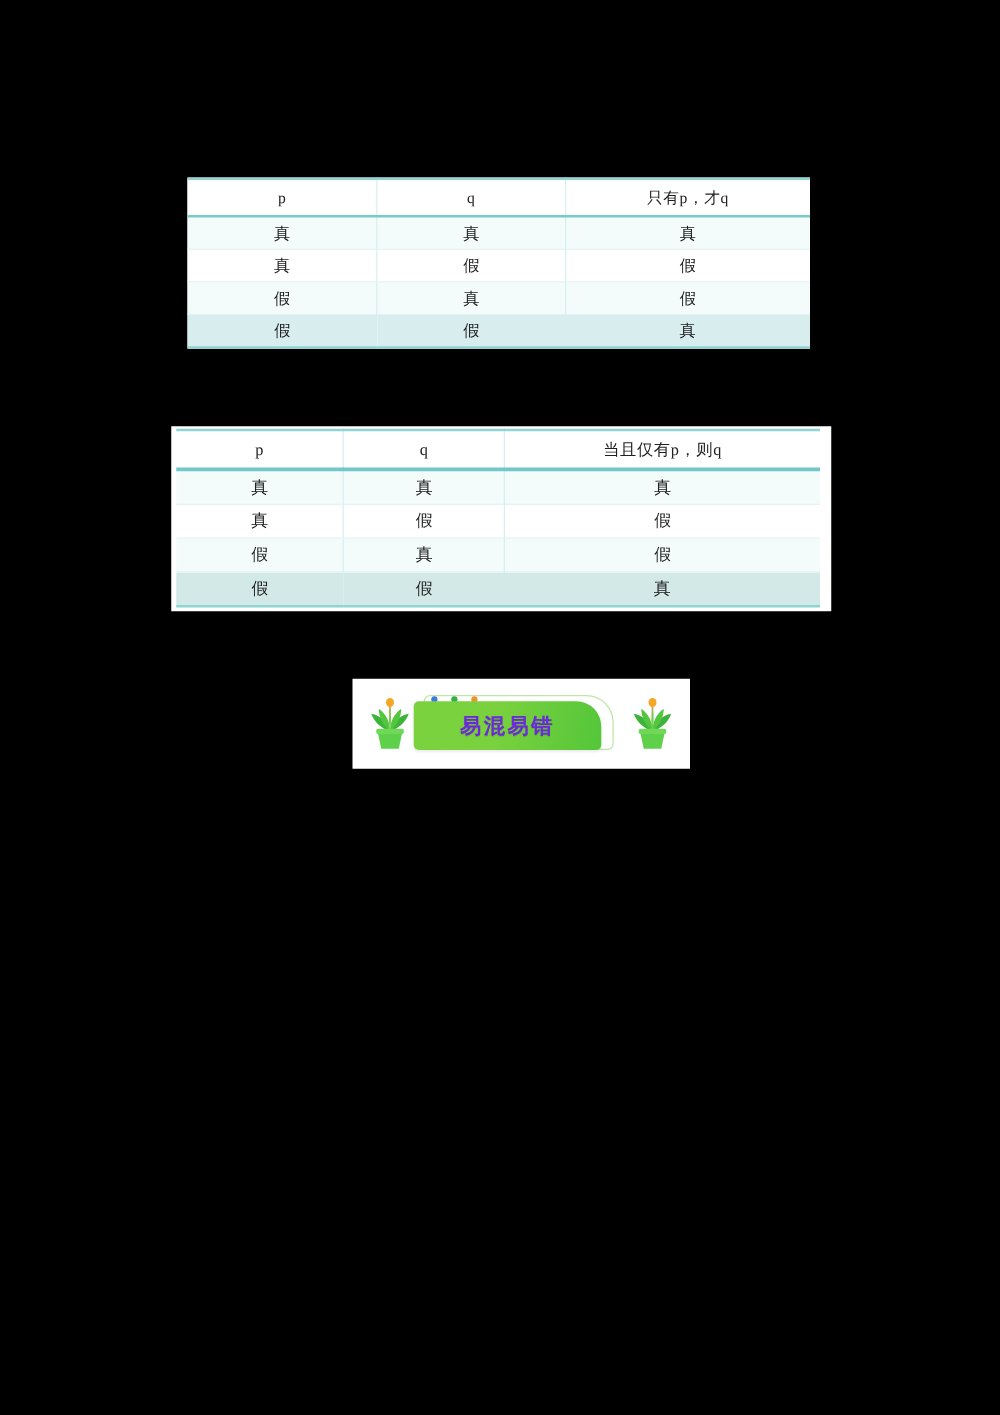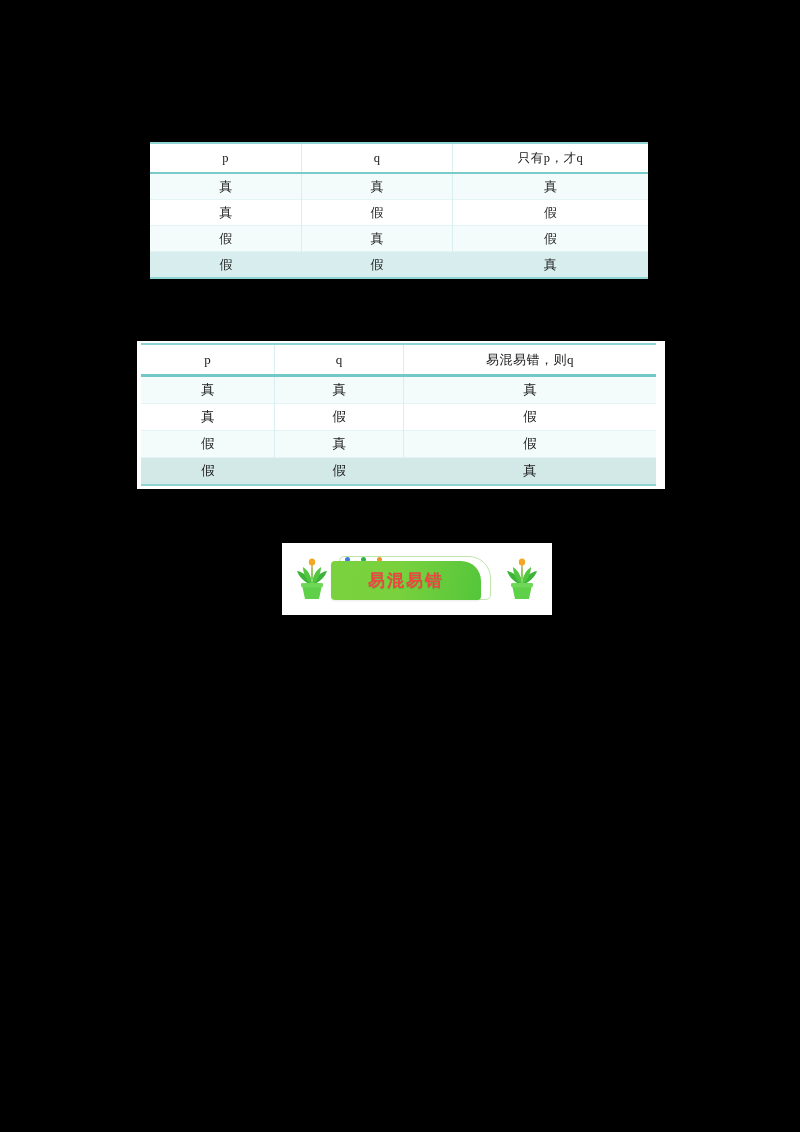--- a/index.html
+++ b/index.html
@@ -122,21 +122,21 @@
   }
   .banner-text {
     position: absolute;
     left: 49px;
     top: 18px;
     width: 150px;
     height: 39px;
     display: flex;
     align-items: center;
     justify-content: center;
-    color: #ef4444;
+    color: #6d28d9;
     font-size: 17px;
     font-weight: bold;
     letter-spacing: 2px;
     font-family: "Liberation Serif", "DejaVu Serif", serif;
     text-shadow: 0 1px 1px rgba(0,0,0,.12);
   }
   .dots {
     position: absolute;
     left: 63px;
     top: 14px;
@@ -189,21 +189,21 @@
   <table class="truth-table">
     <colgroup>
         <col style="width:26%">
         <col style="width:25%">
         <col style="width:49%">
       </colgroup>
     <tbody>
       <tr class="hdr rule-top">
         <td>p</td>
         <td class="cdiv">q</td>
-        <td class="cdiv">易混易错，则q</td>
+        <td class="cdiv">当且仅有p，则q</td>
       </tr>
       <tr class="bodyrow r-tintA rule-strong">
         <td>真</td>
         <td class="cdiv">真</td>
         <td class="cdiv">真</td>
       </tr>
       <tr class="bodyrow r-white rule-thin">
         <td>真</td>
         <td class="cdiv">假</td>
         <td class="cdiv">假</td>

